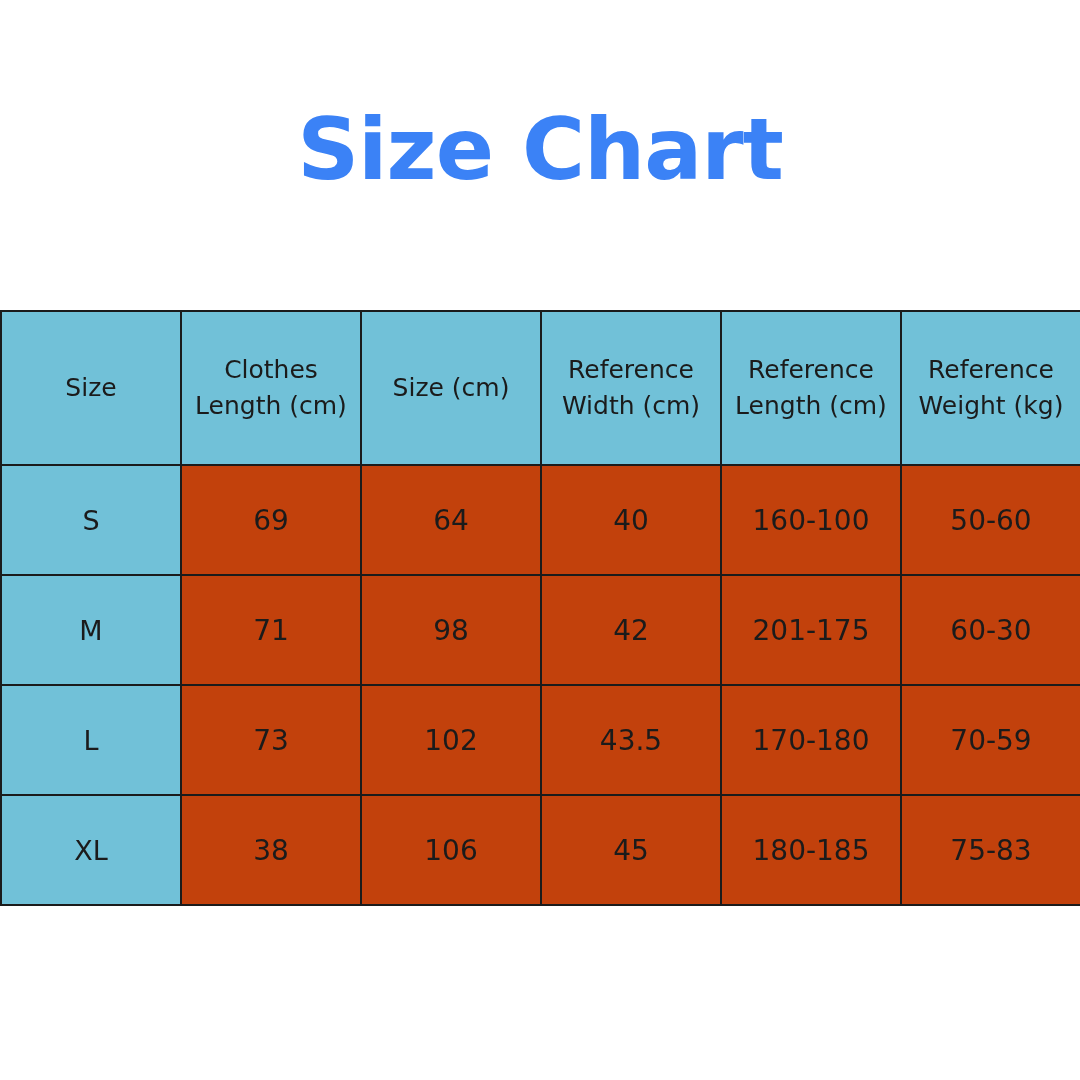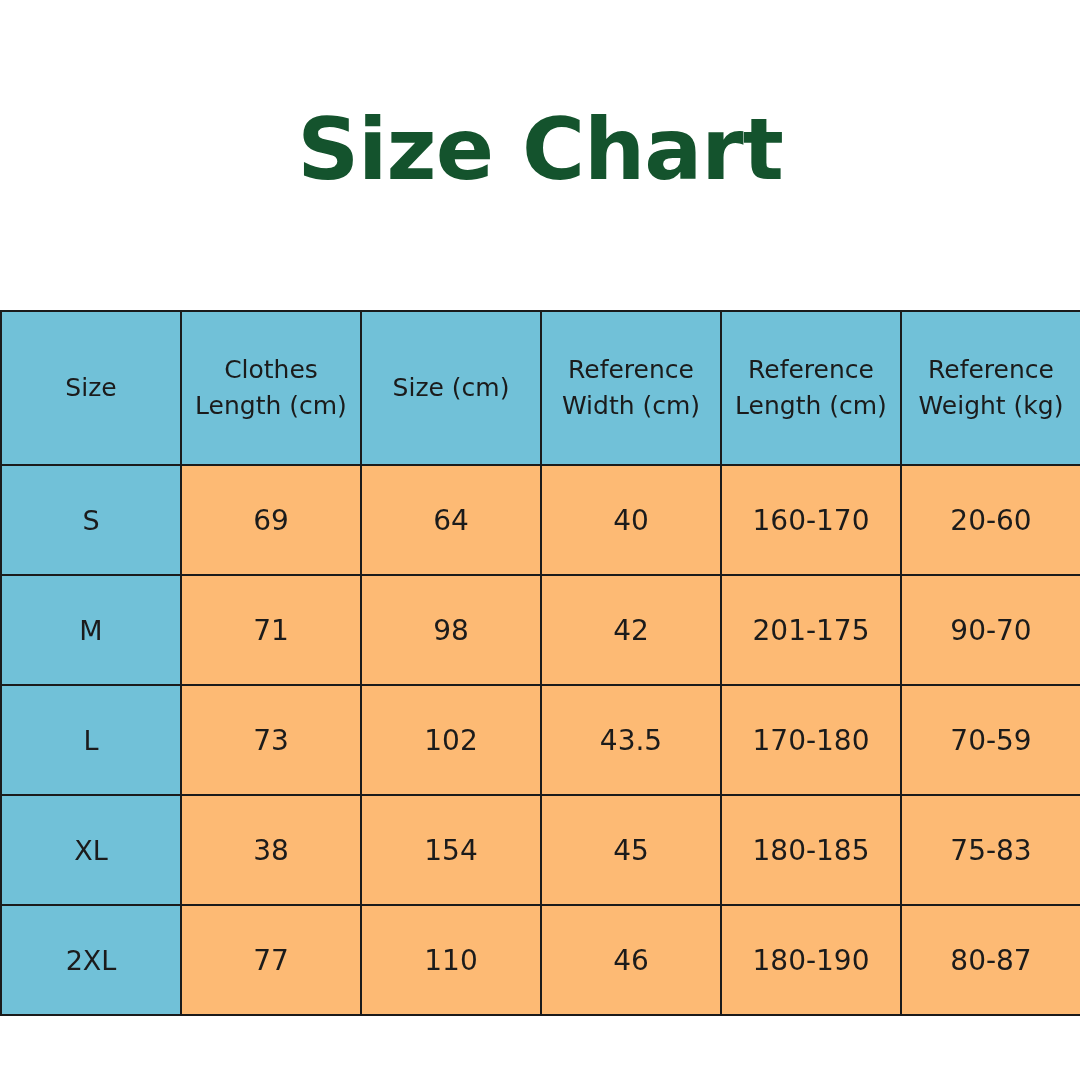--- a/index.html
+++ b/index.html
@@ -17,21 +17,21 @@
     position: relative;
     width: 1080px;
     height: 1080px;
     box-sizing: border-box;
   }
   .title {
     text-align: center;
     font-family: "DejaVu Sans", sans-serif;
     font-weight: bold;
     font-size: 86px;
-    color: #14532d;
+    color: #3b82f6;
     letter-spacing: -1px;
     margin: 0;
     padding-top: 104px;
     line-height: 1.05;
   }
   .table-wrap {
     position: absolute;
     left: 0;
     top: 310px;
     width: 1080px;
@@ -56,21 +56,21 @@
     height: 152px;
     font-size: 25px;
     line-height: 1.45;
   }
   table.size-chart thead th:first-child {
     font-size: 25px;
   }
   table.size-chart tbody td {
     height: 108px;
     font-size: 28px;
-    background: #fdba74;
+    background: #c2410c;
   }
   table.size-chart tbody td.size-cell {
     background: #71c1d8;
     font-size: 27px;
   }
   
   col.c0 { width: 180px; }
   col.c1 { width: 180px; }
   col.c2 { width: 180px; }
   col.c3 { width: 180px; }
@@ -103,52 +103,44 @@
           <th>Reference Length (cm)</th>
           <th>Reference Weight (kg)</th>
         </tr>
       </thead>
       <tbody>
         <tr>
           <td class="size-cell">S</td>
           <td>69</td>
           <td>64</td>
           <td>40</td>
-          <td>160-170</td>
-          <td>20-60</td>
+          <td>160-100</td>
+          <td>50-60</td>
         </tr>
         <tr>
           <td class="size-cell">M</td>
           <td>71</td>
           <td>98</td>
           <td>42</td>
           <td>201-175</td>
-          <td>90-70</td>
+          <td>60-30</td>
         </tr>
         <tr>
           <td class="size-cell">L</td>
           <td>73</td>
           <td>102</td>
           <td>43.5</td>
           <td>170-180</td>
           <td>70-59</td>
         </tr>
         <tr>
           <td class="size-cell">XL</td>
           <td>38</td>
-          <td>154</td>
+          <td>106</td>
           <td>45</td>
           <td>180-185</td>
           <td>75-83</td>
-        </tr>
-        <tr>
-          <td class="size-cell">2XL</td>
-          <td>77</td>
-          <td>110</td>
-          <td>46</td>
-          <td>180-190</td>
-          <td>80-87</td>
         </tr>
       </tbody>
     </table>
   </div>
 
 </div>
 
 </body></html>

